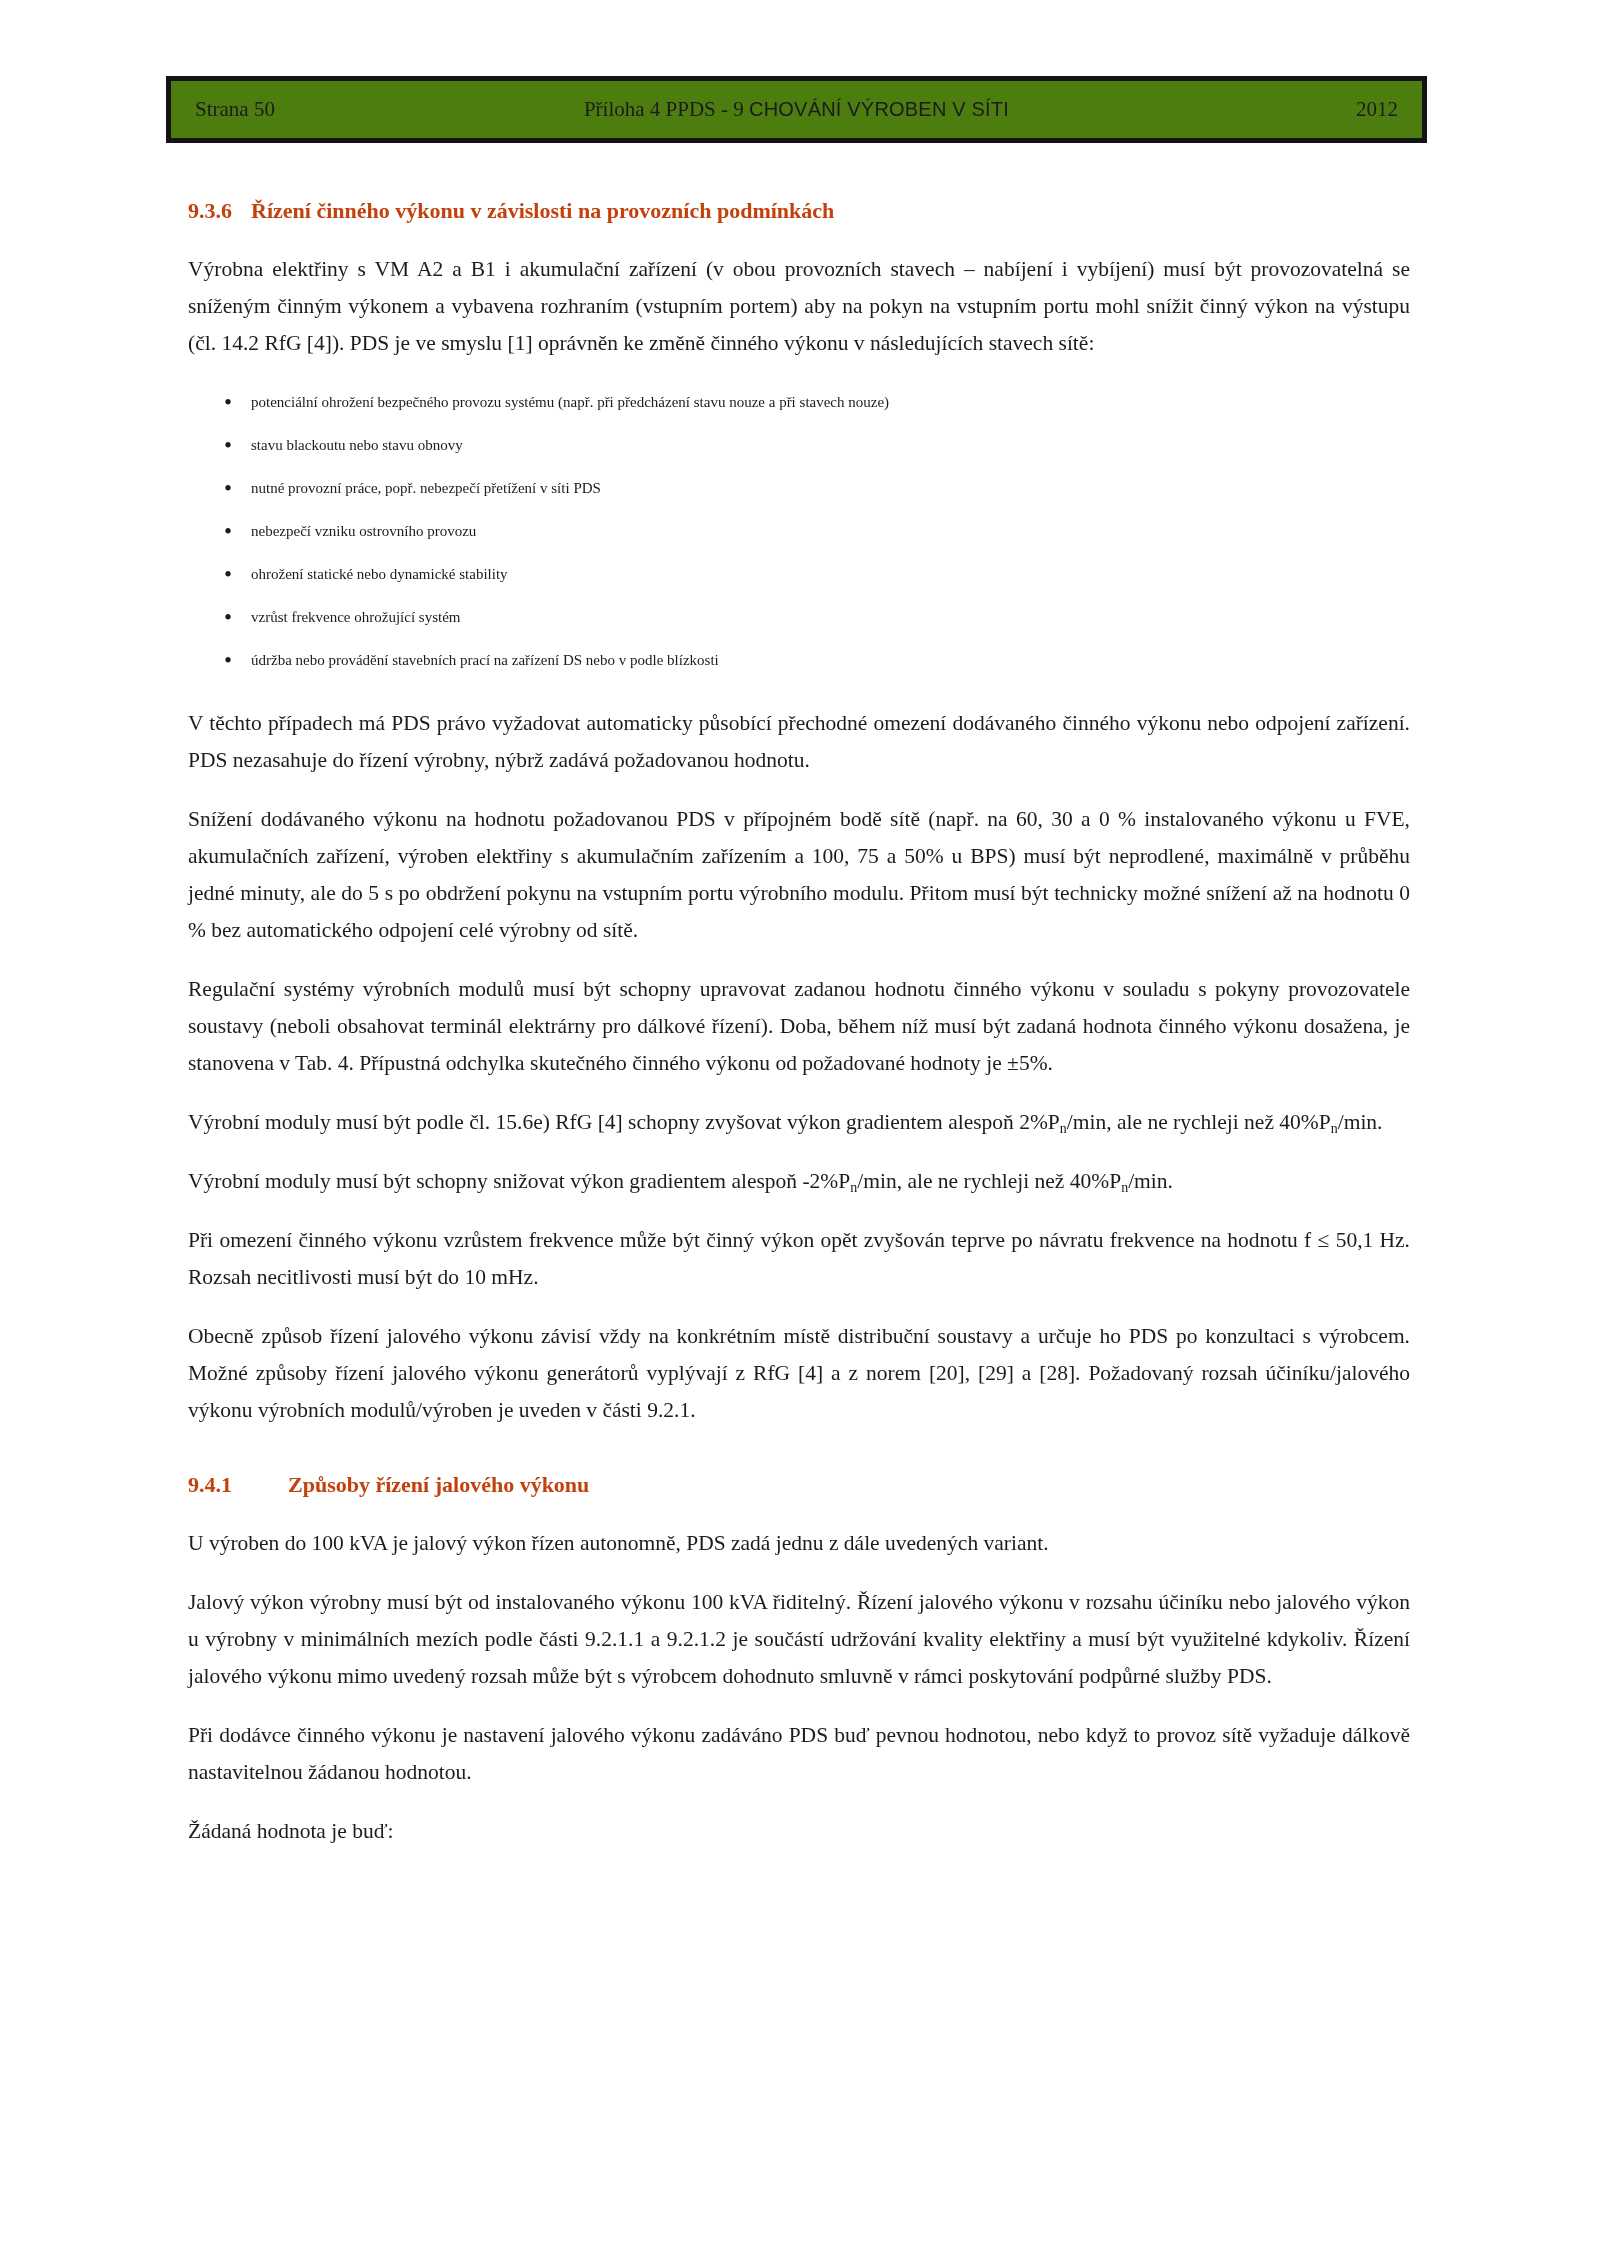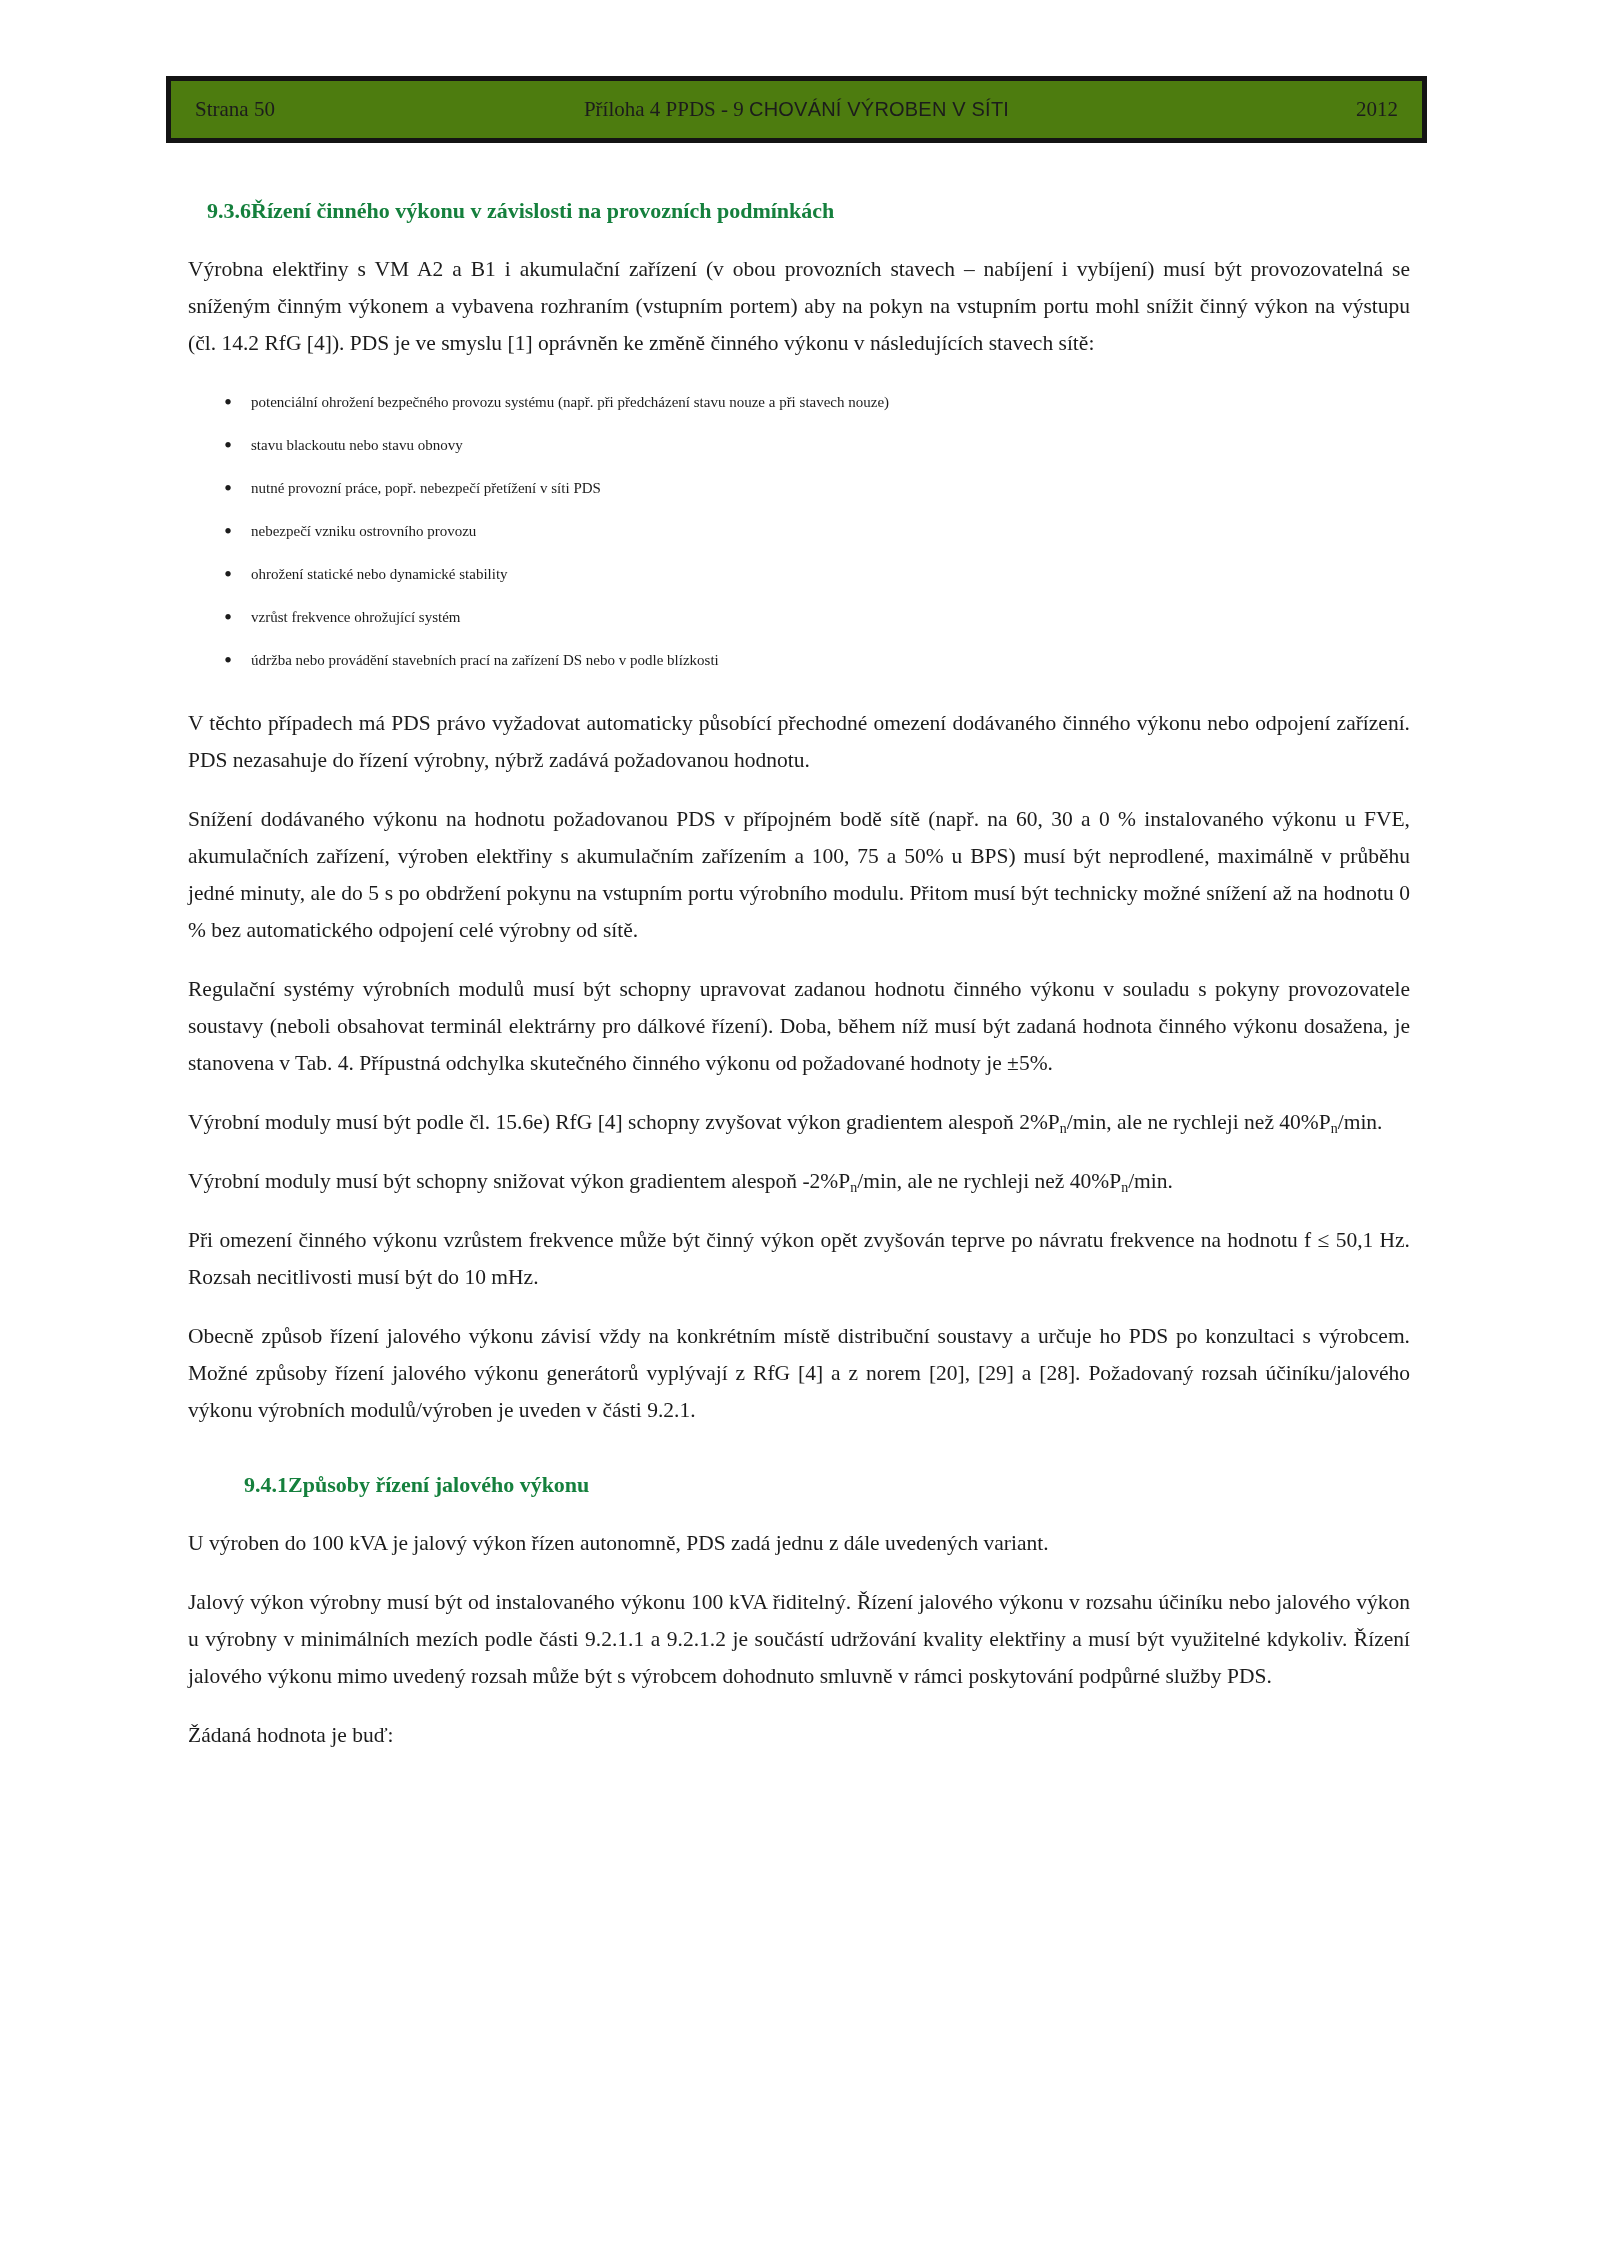--- a/index.html
+++ b/index.html
@@ -43,22 +43,21 @@
     position: absolute;
     left: 188px;
     top: 143px;
     width: 1222px;
     padding-top: 54px;
   }
   h2 {
     display: flex;
     font-weight: bold;
     margin: 0;
-    color: #15803d;
-    text-align: right;
+    color: #c2410c;
   }
   h2 .num { flex-shrink: 0; }
   .h-936 { font-size: 22px; line-height: 28px; margin-bottom: 26px; }
   .h-936 .num { width: 63px; }
   .h-94  { font-size: 23px; line-height: 30px; margin-top: 64px; margin-bottom: 30px; }
   .h-94  .num { width: 80px; }
   .h-941 { font-size: 22px; line-height: 28px; margin-top: 42px; margin-bottom: 26px; }
   .h-941 .num { width: 100px; }
   p {
     font-size: 21.5px;
@@ -139,17 +138,18 @@
 
     <h2 class="h-941">
       <span class="num">9.4.1</span>
       <span class="htxt">Způsoby řízení jalového výkonu</span>
     </h2>
 
     <p>U výroben do 100 kVA je jalový výkon řízen autonomně, PDS zadá jednu z dále uvedených variant.</p>
 
     <p>Jalový výkon výrobny musí být od instalovaného výkonu 100 kVA řiditelný. Řízení jalového výkonu v rozsahu účiníku nebo jalového výkon u výrobny v minimálních mezích podle části 9.2.1.1 a 9.2.1.2 je součástí udržování kvality elektřiny a musí být využitelné kdykoliv. Řízení jalového výkonu mimo uvedený rozsah může být s výrobcem dohodnuto smluvně v rámci poskytování podpůrné služby PDS.</p>
 
+    <p>Při dodávce činného výkonu je nastavení jalového výkonu zadáváno PDS buď pevnou hodnotou, nebo když to provoz sítě vyžaduje dálkově nastavitelnou žádanou hodnotou.</p>
 
     <p class="last">Žádaná hodnota je buď:</p>
 
   </main>
 </div>
 
 </body></html>

